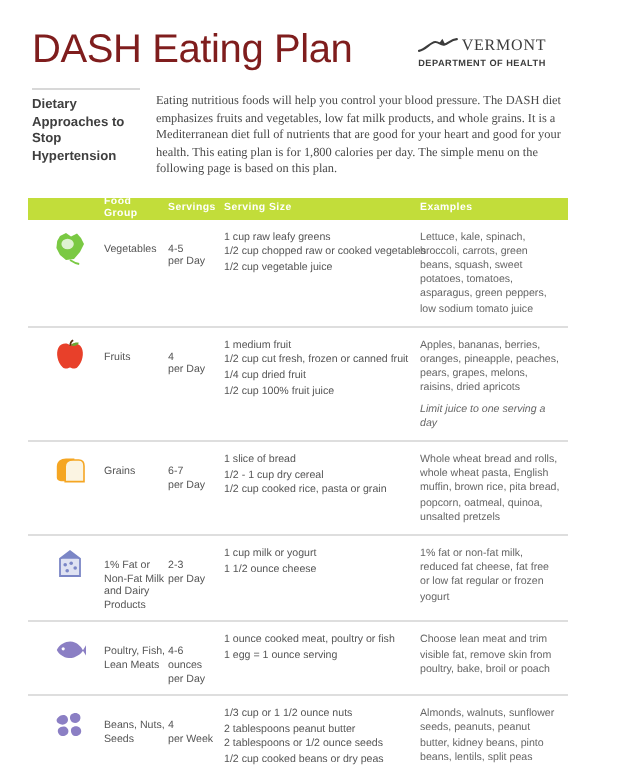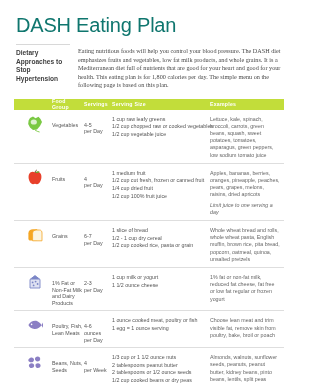--- a/index.html
+++ b/index.html
@@ -27,21 +27,21 @@
   .header {
     display: flex;
     align-items: flex-start;
     justify-content: space-between;
     padding: 14px 14px 0 16px;
   }
   .title {
     font-size: 20px;
     line-height: 22px;
     font-weight: 400;
-    color: #0f766e;
+    color: #7f1d1d;
     letter-spacing: -0.2px;
     white-space: nowrap;
   }
   .logo {
     text-align: center;
     padding-top: 4px;
     width: 86px;
   }
   .logo-mark {
     display: flex;
@@ -178,20 +178,32 @@
 
   svg { display: block; }
 </style>
 </head>
 <body>
 
 <div class="page">
 
   <div class="header">
     <div class="title">DASH Eating Plan</div>
+    <div class="logo">
+      <div class="logo-mark">
+        <span class="logo-swoosh">
+          <svg width="20" height="8" viewBox="0 0 20 8">
+            <path d="M0.5 6.4 C4 5.8 6 2.2 8.6 2.0 C10.4 1.9 11.4 3.6 13 3.3 C15 2.9 16.5 0.8 19.4 0.6" fill="none" stroke="#3c3c3c" stroke-width="1.1" stroke-linecap="round"></path>
+            <path d="M12.2 0.4 L13.6 3.2 L10.6 2.6 Z" fill="#3c3c3c"></path>
+          </svg>
+        </span>
+        <span class="logo-vermont">VERMONT</span>
+      </div>
+      <div class="logo-dept">DEPARTMENT OF HEALTH</div>
+    </div>
   </div>
 
   <div class="intro">
     <div class="intro-left">
       <p>Dietary Approaches to Stop Hypertension</p>
     </div>
     <div class="intro-right">
       <p>Eating nutritious foods will help you control your blood pressure. The DASH diet emphasizes fruits and vegetables, low fat milk products, and whole grains. It is a Mediterranean diet full of nutrients that are good for your heart and good for your health. This eating plan is for 1,800 calories per day. The simple menu on the following page is based on this plan.</p>
     </div>
   </div>

